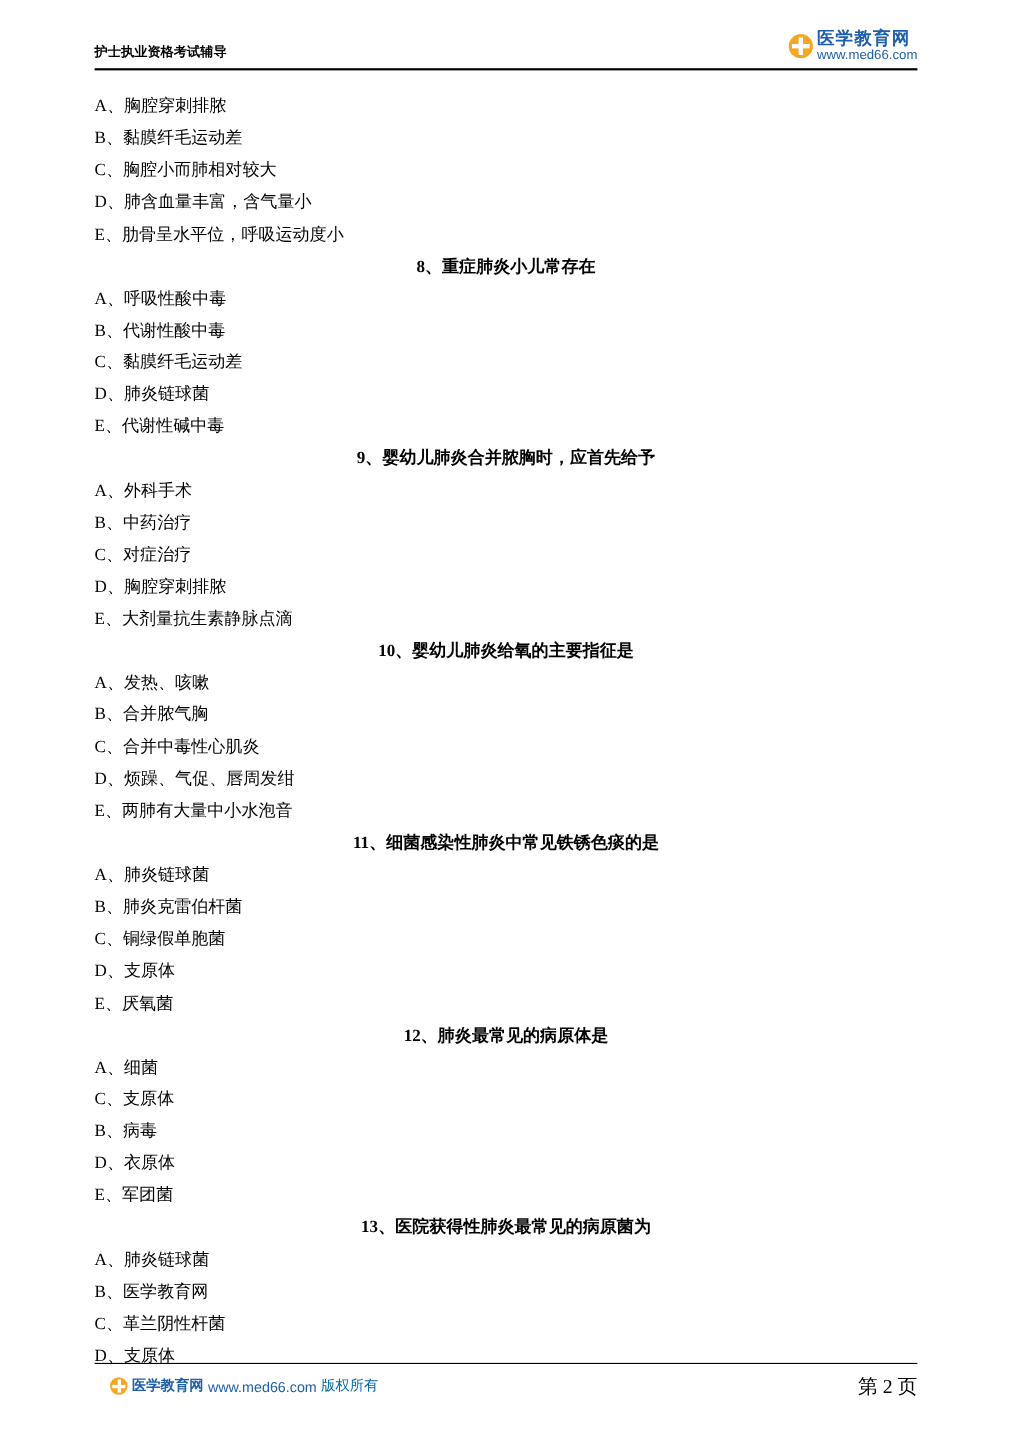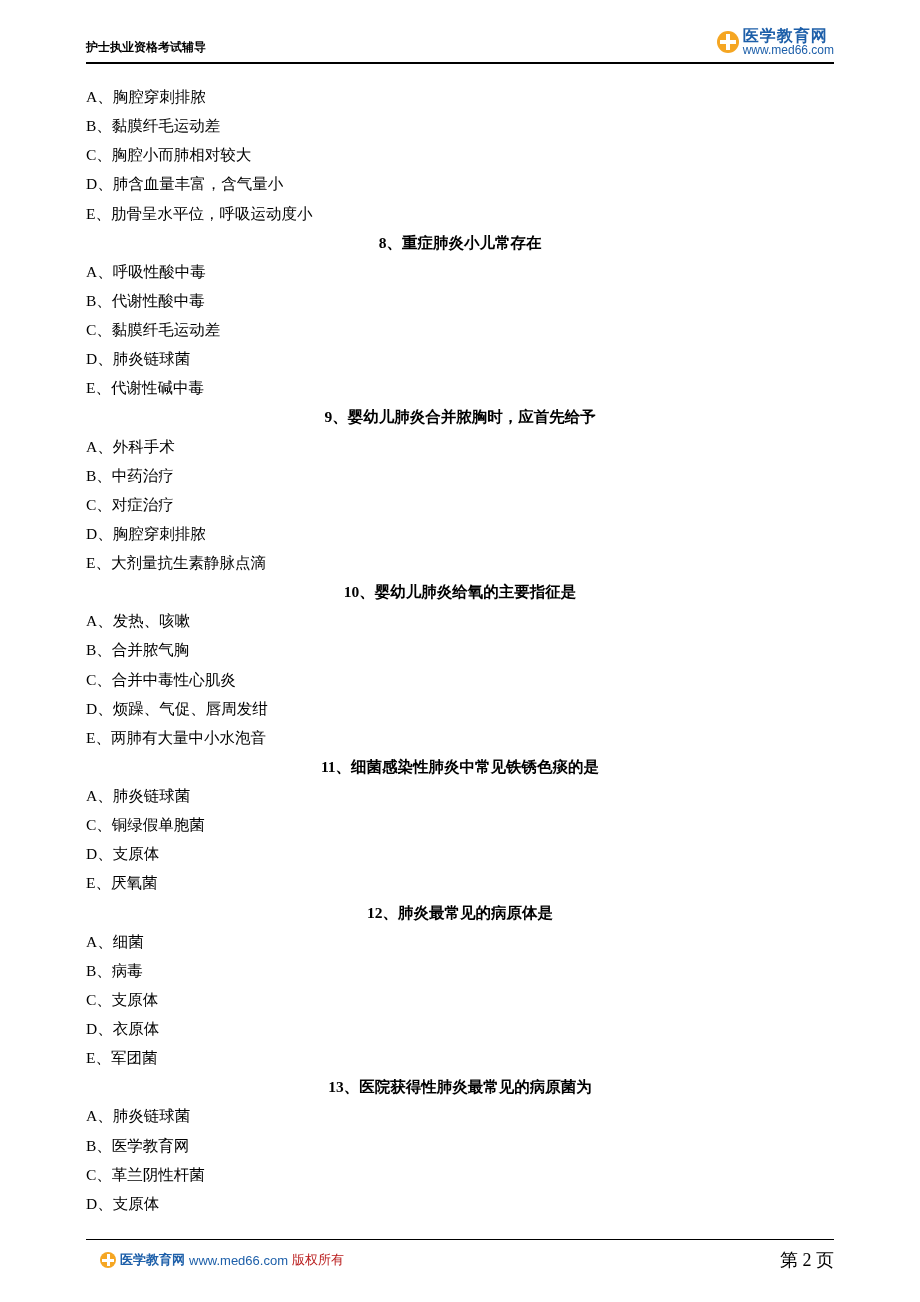--- a/index.html
+++ b/index.html
@@ -131,21 +131,21 @@
     .footer-logo-icon::before,
     .footer-logo-icon::after {
       content: "";
       position: absolute;
       background: #fff;
     }
     .footer-logo-icon::before { left: 6.5px; top: 2px; width: 3px; height: 12px; }
     .footer-logo-icon::after  { top: 6.5px; left: 2px; height: 3px; width: 12px; }
     .footer-brand { color: #1d5fa9; font-family: "Microsoft YaHei", sans-serif; font-weight: bold; }
     .footer-url   { color: #1d5fa9; font-family: Arial, sans-serif; }
-    .footer-copy  { color: #b91c1c; font-family: "SimSun", serif; }
+    .footer-copy  { color: #0369a1; font-family: "SimSun", serif; }
     .page-num {
       font-family: "SimSun", serif;
       font-size: 18px;
       color: #000;
     }
     .page-num-digit { font-family: "Times New Roman", serif; }
   </style>
 </head>
 <body>
 
@@ -186,28 +186,29 @@
 
     <div class="question"><span class="q-num">10</span>、<span>婴幼儿肺炎给氧的主要指征是</span></div>
     <div class="option"><span class="opt-letter">A</span>、<span>发热、咳嗽</span></div>
     <div class="option"><span class="opt-letter">B</span>、<span>合并脓气胸</span></div>
     <div class="option"><span class="opt-letter">C</span>、<span>合并中毒性心肌炎</span></div>
     <div class="option"><span class="opt-letter">D</span>、<span>烦躁、气促、唇周发绀</span></div>
     <div class="option"><span class="opt-letter">E</span>、<span>两肺有大量中小水泡音</span></div>
 
     <div class="question"><span class="q-num">11</span>、<span>细菌感染性肺炎中常见铁锈色痰的是</span></div>
     <div class="option"><span class="opt-letter">A</span>、<span>肺炎链球菌</span></div>
+    <div class="option"><span class="opt-letter">B</span>、<span>肺炎克雷伯杆菌</span></div>
     <div class="option"><span class="opt-letter">C</span>、<span>铜绿假单胞菌</span></div>
     <div class="option"><span class="opt-letter">D</span>、<span>支原体</span></div>
     <div class="option"><span class="opt-letter">E</span>、<span>厌氧菌</span></div>
 
     <div class="question"><span class="q-num">12</span>、<span>肺炎最常见的病原体是</span></div>
     <div class="option"><span class="opt-letter">A</span>、<span>细菌</span></div>
+    <div class="option"><span class="opt-letter">C</span>、<span>支原体</span></div>
     <div class="option"><span class="opt-letter">B</span>、<span>病毒</span></div>
-    <div class="option"><span class="opt-letter">C</span>、<span>支原体</span></div>
     <div class="option"><span class="opt-letter">D</span>、<span>衣原体</span></div>
     <div class="option"><span class="opt-letter">E</span>、<span>军团菌</span></div>
 
     <div class="question"><span class="q-num">13</span>、<span>医院获得性肺炎最常见的病原菌为</span></div>
     <div class="option"><span class="opt-letter">A</span>、<span>肺炎链球菌</span></div>
     <div class="option"><span class="opt-letter">B</span>、<span>医学教育网</span></div>
     <div class="option"><span class="opt-letter">C</span>、<span>革兰阴性杆菌</span></div>
     <div class="option"><span class="opt-letter">D</span>、<span>支原体</span></div>
 
   </div>

